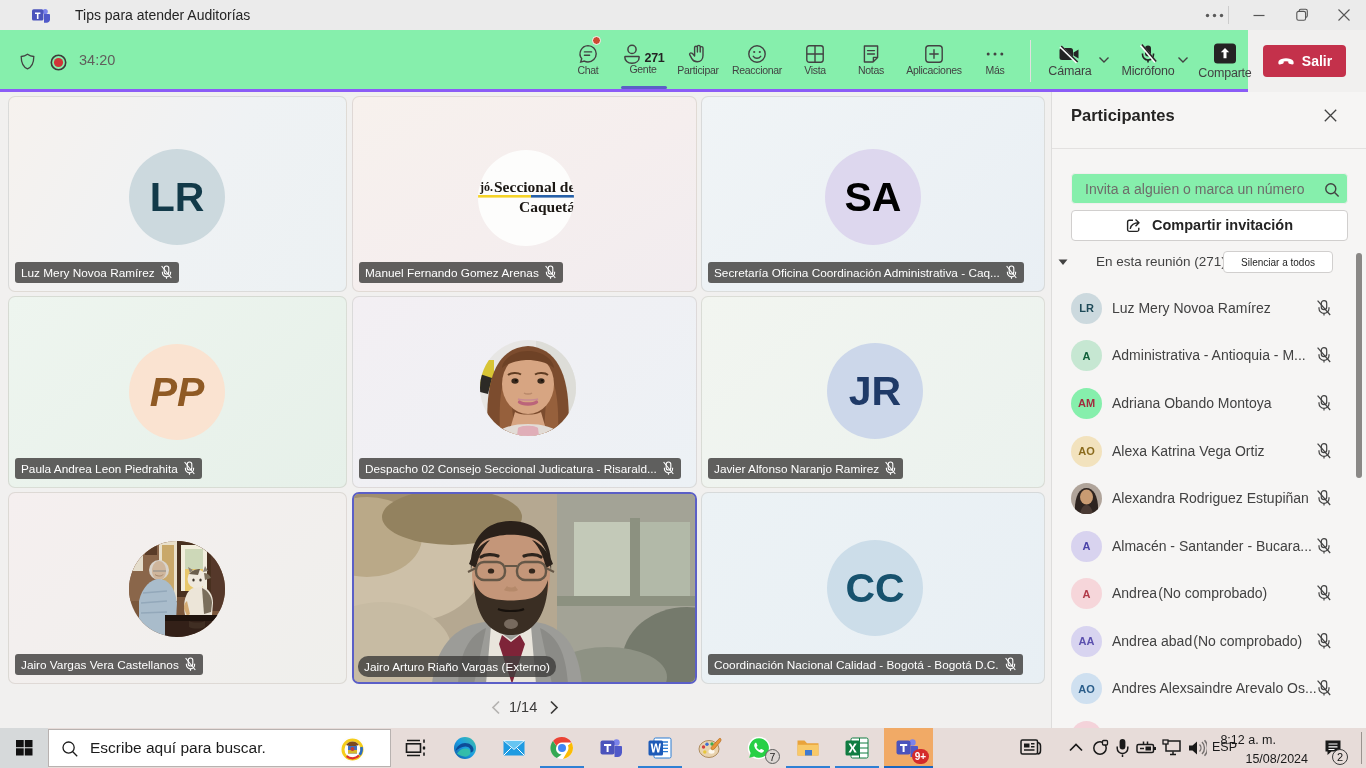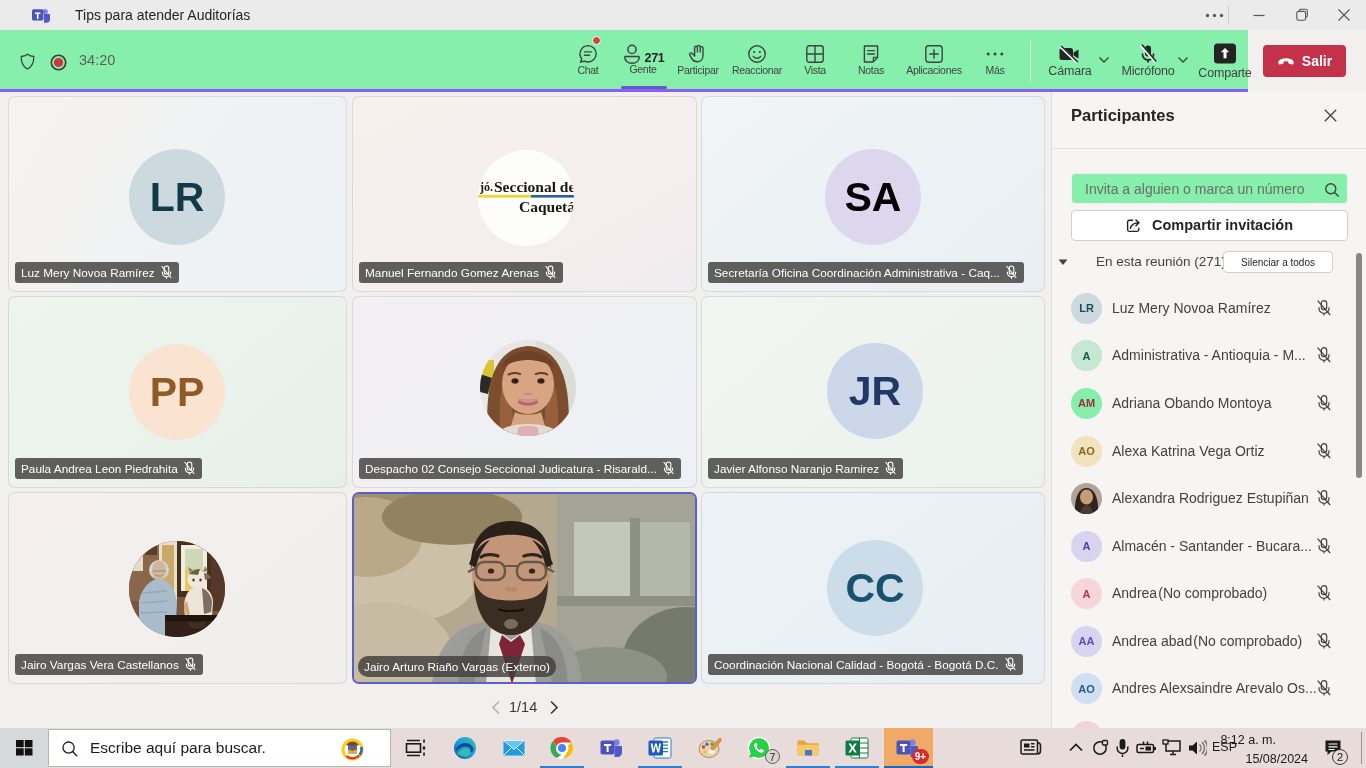--- a/index.html
+++ b/index.html
@@ -210,21 +210,21 @@
         <svg width="13" height="15" viewBox="0 0 13 15">
           <rect x="4.2" y="1" width="4.6" height="8" rx="2.3" fill="none" stroke="#fff" stroke-width="1.1"></rect>
           <path d="M2.4 6.8v1a4.1 4.1 0 0 0 8.2 0v-1" fill="none" stroke="#fff" stroke-width="1.1"></path>
           <line x1="6.5" y1="12" x2="6.5" y2="13.8" stroke="#fff" stroke-width="1.1"></line>
           <line x1="1.6" y1="1" x2="11.3" y2="13" stroke="#fff" stroke-width="1.1"></line>
         </svg>
       </div>
   </div>
 
   <div class="tile" style="left:8px;top:204px;width:339px;height:192px;background:linear-gradient(140deg,#eef5ef,#e6f0e9);">
-    <div class="avatar" style="left:120px;top:47px;width:96px;height:96px;background:#fae3d1;color:#8f5a24;font-size:41px;">PP</div>
+    <div class="avatar" style="left:120px;top:47px;width:96px;height:96px;background:#fae3d1;color:#8f5a24;font-size:41px;font-style:italic;">PP</div>
     <div class="pill">
         <span>Paula Andrea Leon Piedrahita</span>
         <svg width="13" height="15" viewBox="0 0 13 15">
           <rect x="4.2" y="1" width="4.6" height="8" rx="2.3" fill="none" stroke="#fff" stroke-width="1.1"></rect>
           <path d="M2.4 6.8v1a4.1 4.1 0 0 0 8.2 0v-1" fill="none" stroke="#fff" stroke-width="1.1"></path>
           <line x1="6.5" y1="12" x2="6.5" y2="13.8" stroke="#fff" stroke-width="1.1"></line>
           <line x1="1.6" y1="1" x2="11.3" y2="13" stroke="#fff" stroke-width="1.1"></line>
         </svg>
       </div>
   </div>

